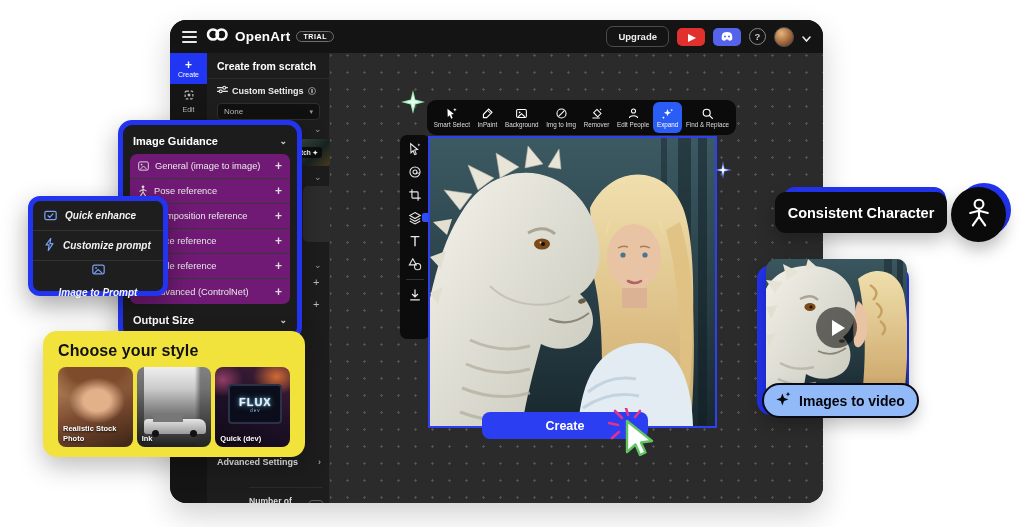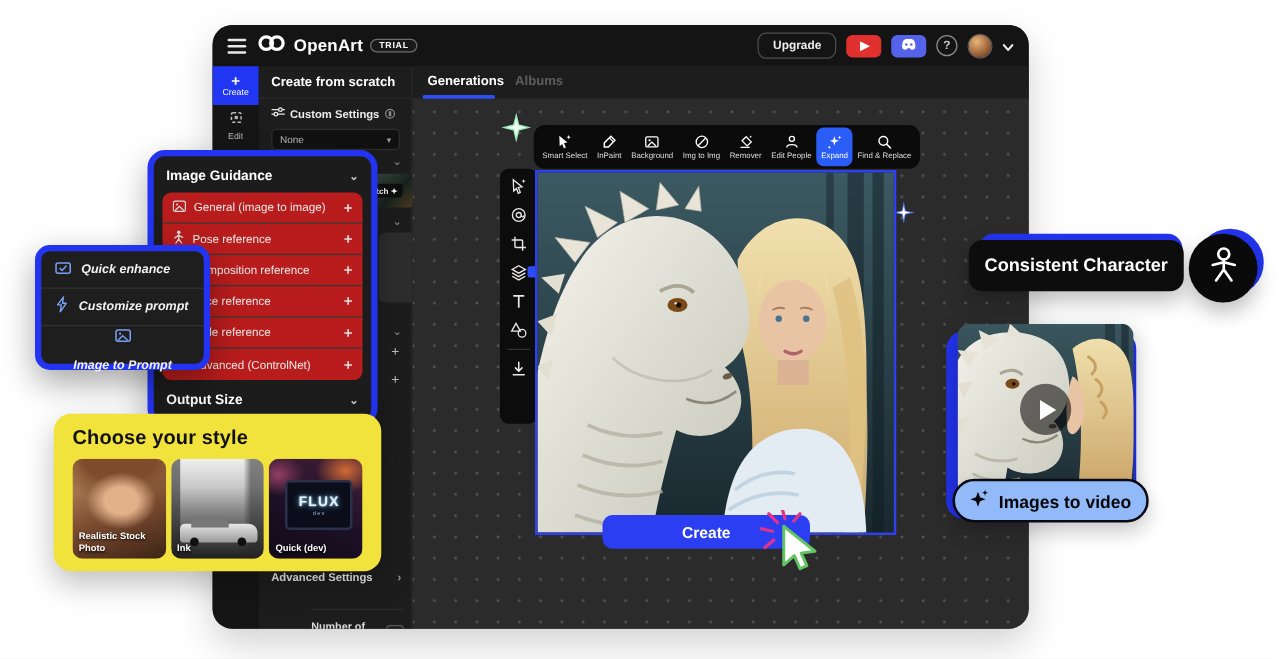--- a/index.html
+++ b/index.html
@@ -88,21 +88,21 @@
   .create-btn { position:absolute; left:152px; top:359px; width:166px; height:27px; background:#2b3ef2; border:none; border-radius:8px;
                 color:#fff; font-size:12.5px; font-weight:bold; font-family:inherit; }
 
   .sparkle { pointer-events:none; }
 
   
   .guidance { left:118px; top:120px; width:184px; background:#1c1c1c; border:5px solid #2334f0; border-radius:14px;
               padding:7px 7px 8px 7px; box-shadow:0 10px 26px rgba(0,0,0,.3); }
   .g-head { display:flex; align-items:center; color:#fff; font-size:11px; font-weight:bold; padding:3px 3px 7px 3px; }
   .g-head .chev, .os-head .chev { margin-left:auto; color:#cfcfcf; font-size:9px; }
-  .g-rows { background:#b91c1c; border-radius:7px; overflow:hidden; }
+  .g-rows { background:#701a75; border-radius:7px; overflow:hidden; }
   .g-row { height:25px; display:flex; align-items:center; gap:6px; padding:0 8px; border-bottom:1px solid #383838; }
   .g-row:last-child { border-bottom:none; }
   .g-label { color:#e9e9e9; font-size:9.3px; flex:1; white-space:nowrap; overflow:hidden; }
   .g-plus { color:#dcdcdc; font-size:12px; font-weight:bold; }
   .os-head { display:flex; align-items:center; color:#fff; font-size:11px; font-weight:bold; padding:10px 3px 2px 3px; }
 
   .quick { left:28px; top:196px; width:140px; background:#1e1e1e; border:5px solid #2334f0; border-radius:12px;
            box-shadow:0 10px 26px rgba(0,0,0,.35);font-style:italic; }
   .q-item { height:30px; display:flex; align-items:center; gap:8px; padding:0 11px; border-bottom:1px solid #333; }
   .q-item:last-child { border-bottom:none;flex-direction:column; }
@@ -247,25 +247,20 @@
     <div class="abs peek-thumb">
       <span class="peek-pill">tch ✦</span>
     </div>
     <span class="abs peek-chev" style="left:144px; top:152px;">⌄</span>
     <div class="abs peek-box"></div>
     <span class="abs peek-chev" style="left:144px; top:240px;">⌄</span>
     <span class="abs peek-plus" style="left:143px; top:256px;">+</span>
     <span class="abs peek-plus" style="left:143px; top:278px;">+</span>
 
     <div class="canvas">
-      <div class="tabsbar">
-        <span class="tab-gen">Generations</span>
-        <div class="tab-underline"></div>
-        <span class="tab-alb">Albums</span>
-      </div>
 
       <span class="abs sparkle" style="left:70px; top:36px;">
         <svg width="26" height="26" viewBox="0 0 24 24">
             <path d="M12 1 L14.2 9.8 L23 12 L14.2 14.2 L12 23 L9.8 14.2 L1 12 L9.8 9.8 Z" fill="#9fe8b8"></path>
             <path d="M12 5 L13.4 10.6 L19 12 L13.4 13.4 L12 19 L10.6 13.4 L5 12 L10.6 10.6 Z" fill="#eafff0"></path>
           </svg>
       </span>
       <span class="abs sparkle" style="left:384px; top:108px;">
         <svg width="18" height="18" viewBox="0 0 24 24">
             <path d="M12 0 L14 10 L24 12 L14 14 L12 24 L10 14 L0 12 L10 10 Z" fill="#5a7df5"></path>

